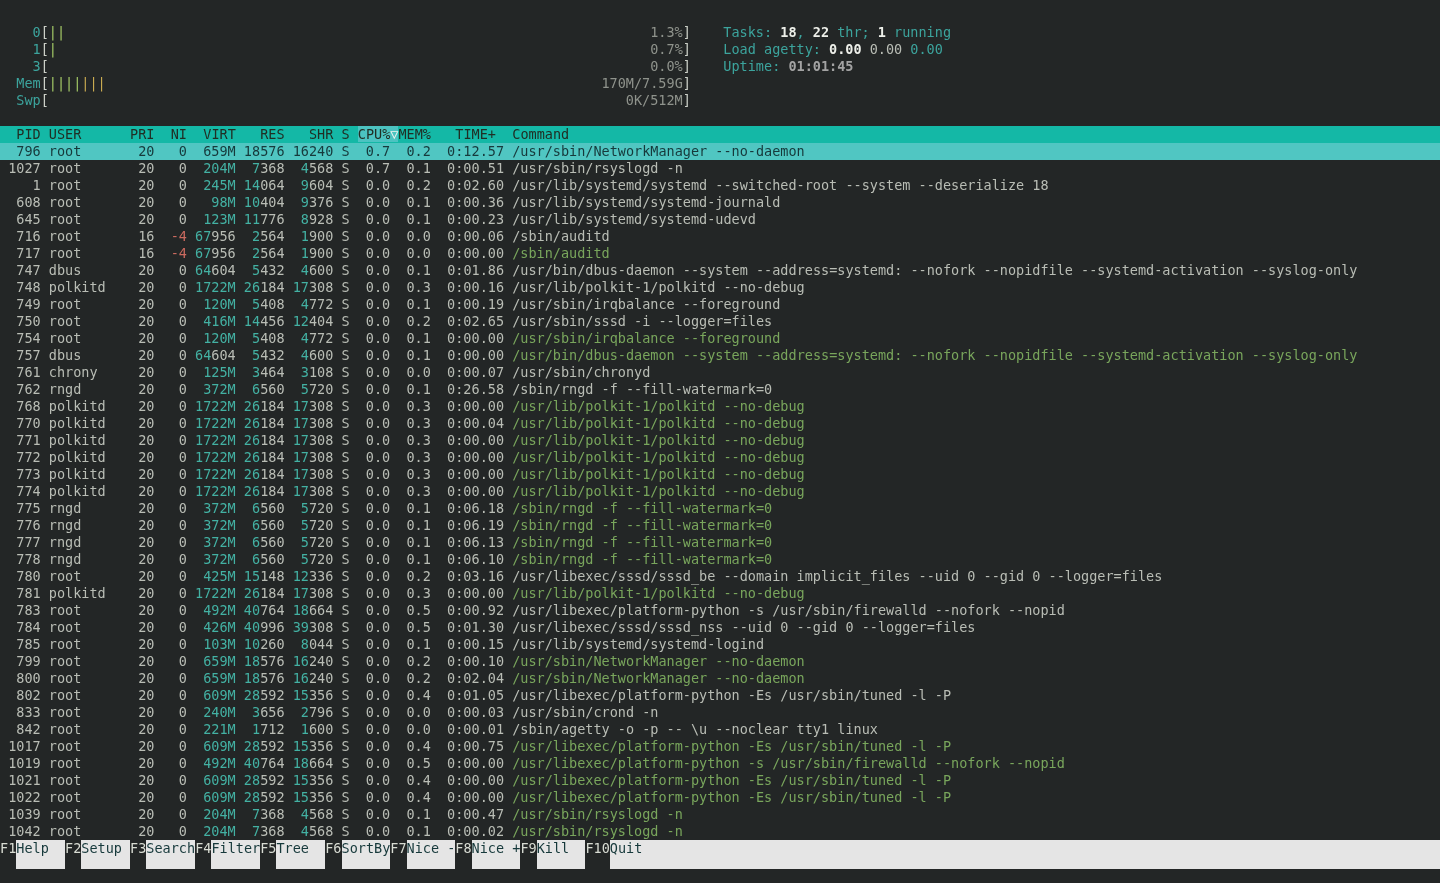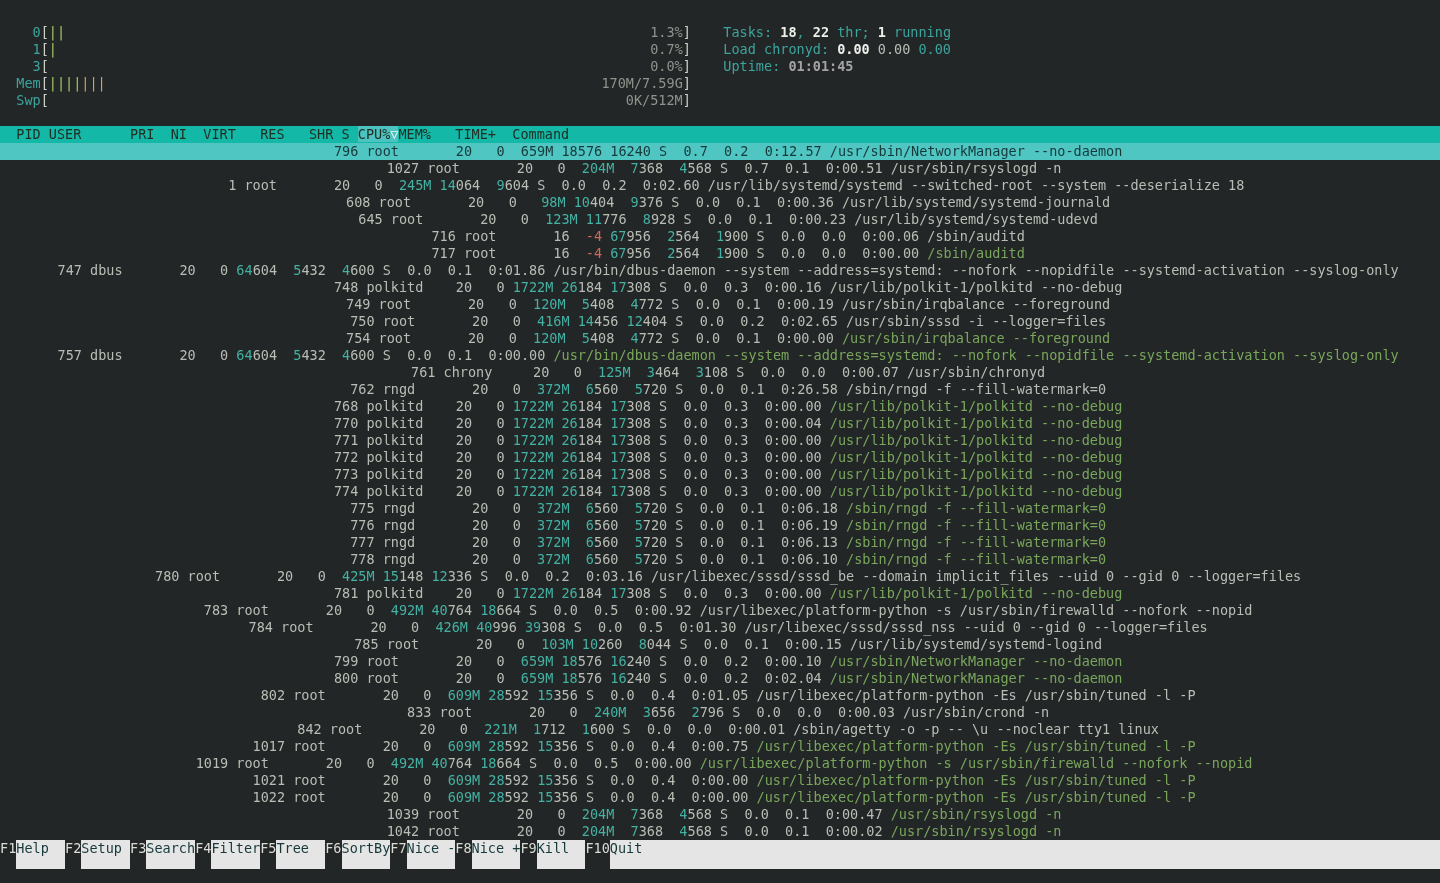--- a/index.html
+++ b/index.html
@@ -8,21 +8,21 @@
     width:1440px;height:883px;
     box-sizing:border-box;
     padding-top:24px;
     background:#232626;
     font-family:"DejaVu Sans Mono",monospace;
     font-size:13.5px;
     line-height:17px;
     overflow:hidden;
   }
   .line{white-space:pre;height:17px;}
-  .row{white-space:pre;height:17px;text-align:center;}
+  .row{white-space:pre;height:17px;}
   .row.selected{background:#50c6c2;}
   .row.selected span{color:#16393b !important;}
   #meters{position:relative;}
   #summary{position:absolute;left:89ch;top:0;}
   #table-header{background:#14b8a6;white-space:pre;height:17px;color:#212e24;}
   #table-header .hcell{color:#212e24;}
   #table-header .sortcol{background:#4cc3c1;}
   #table-header .sortarrow{color:#f0f4ef;}
   .fg{color:#b9bdb5;}
   .dim{color:#8f938c;}
@@ -40,21 +40,21 @@
   .fkey-label{background:#e5e5e5;color:#16393b;white-space:pre;}
   .fkey-label.grow{flex:1;}
 </style>
 </head>
 <body>
 
 <div id="screen">
   <div id="meters">
     <div id="summary">
         <div class="line"><span class="teal">Tasks: </span><span class="bw">18</span><span class="teal">, </span><span class="bw">22</span><span class="teal"> thr; </span><span class="bw">1</span><span class="teal"> running</span></div>
-        <div class="line"><span class="teal">Load chronyd: </span><span class="bw">0.00</span><span class="fg"> 0.00</span><span class="teal"> 0.00</span></div>
+        <div class="line"><span class="teal">Load agetty: </span><span class="bw">0.00</span><span class="fg"> 0.00</span><span class="teal"> 0.00</span></div>
         <div class="line"><span class="teal">Uptime: </span><span class="upt">01:01:45</span></div>
       </div>
   <div class="line"><span class="teal">    0</span><span class="bracket">[</span><span class="gbar">||</span><span class="dim">                                                                        1.3%</span><span class="bracket">]</span></div>
       <div class="line"><span class="teal">    1</span><span class="bracket">[</span><span class="gbar">|</span><span class="dim">                                                                         0.7%</span><span class="bracket">]</span></div>
       <div class="line"><span class="teal">    3</span><span class="bracket">[</span><span class="dim">                                                                          0.0%</span><span class="bracket">]</span></div>
       <div class="line"><span class="teal">  Mem</span><span class="bracket">[</span><span class="gbar">||||</span><span class="ybar">|||</span><span class="dim">                                                             170M/7.59G</span><span class="bracket">]</span></div>
       <div class="line"><span class="teal">  Swp</span><span class="bracket">[</span><span class="dim">                                                                       0K/512M</span><span class="bracket">]</span></div>
     </div>
   <div class="line"> </div>
   <div id="table-header"><span class="hcell">  PID</span><span class="hcell"> </span><span class="hcell">USER     </span><span class="hcell"> </span><span class="hcell">PRI</span><span class="hcell"> </span><span class="hcell"> NI</span><span class="hcell"> </span><span class="hcell"> VIRT</span><span class="hcell"> </span><span class="hcell">  RES</span><span class="hcell"> </span><span class="hcell">  SHR</span><span class="hcell"> </span><span class="hcell">S</span><span class="hcell"> </span><span class="sortcol"><span class="hcell">CPU%</span><span class="sortarrow">▽</span></span><span class="hcell">MEM%</span><span class="hcell"> </span><span class="hcell">  TIME+ </span><span class="hcell"> </span><span class="hcell">Command</span></div>

